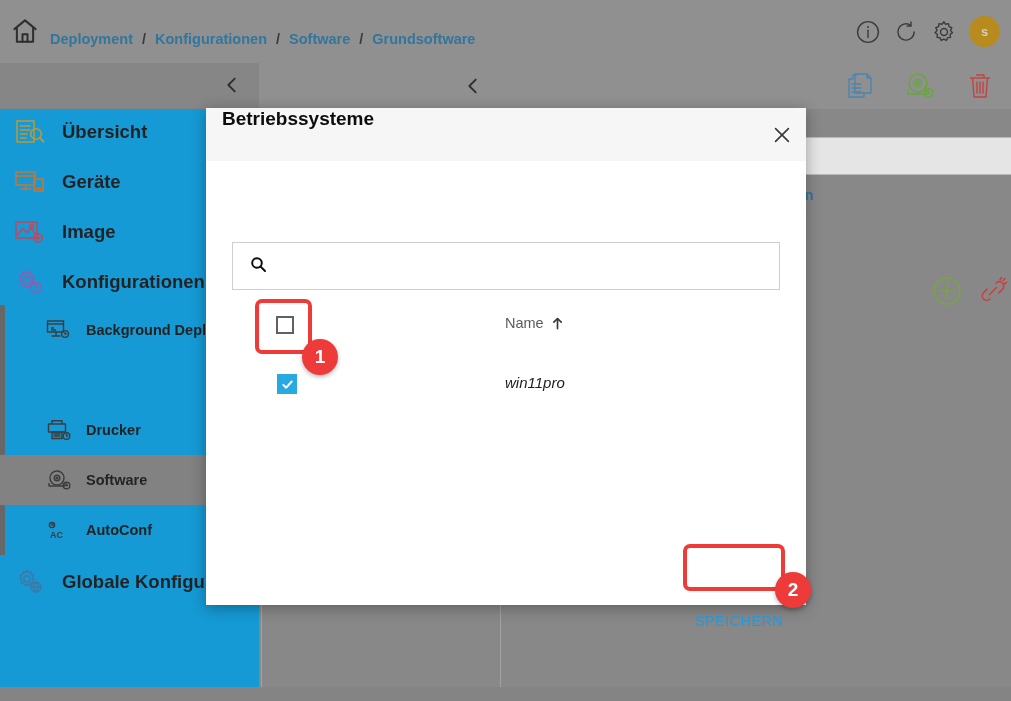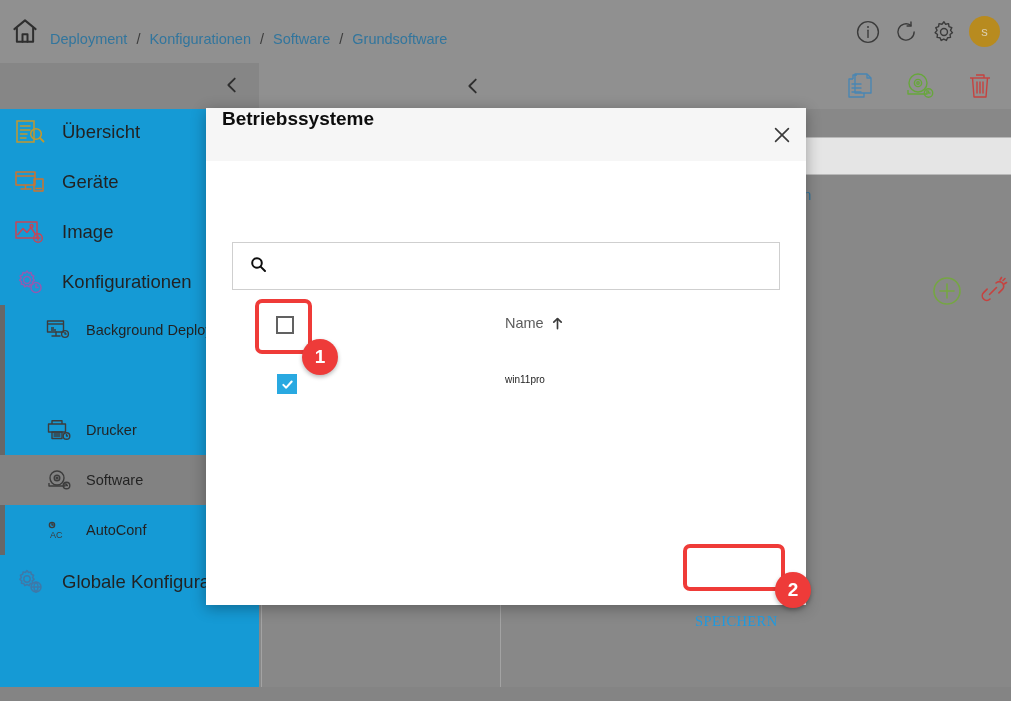--- a/index.html
+++ b/index.html
@@ -6,21 +6,21 @@
   * { box-sizing: border-box; margin: 0; padding: 0; }
   html, body {
     width: 1011px; height: 701px;
     overflow: hidden;
     font-family: "Liberation Sans", sans-serif;
     background: #919191;
   }
   #root { position: relative; width: 1011px; height: 701px; }
 
   
-  .app-layer { position: absolute; inset: 0; }
+  .app-layer { position: absolute; inset: 0; font-weight: bold; }
 
   
   .topbar {
     position: absolute; left: 0; top: 0; width: 1011px; height: 63px;
     background: #9a9a9a;
   }
   .home-icon {
     position: absolute; left: 10px; top: 16px;
     width: 30px; height: 30px;
   }
@@ -167,28 +167,28 @@
     position: absolute; left: 0; top: 204px; width: 600px; height: 40px;
   }
   .cb-checked {
     position: absolute; left: 71px; top: 9px;
     width: 20px; height: 20px; background: #29a9e1;
     display: flex; align-items: center; justify-content: center;
   }
   .cb-checked svg { width: 13px; height: 13px; color: #ffffff; display:block; }
   .cell-name {
     position: absolute; left: 299px; top: 9px;
-    font-size: 10px; color: #1d1d1d;
+    font-size: 15px; color: #1d1d1d; font-style: italic;
   }
 
   .save-btn {
     position: absolute; left: 481px; top: 445px;
     height: 30px; padding: 0 8px;
     background: transparent; border: none; cursor: pointer;
-    font-family: Liberation Serif, serif;
+    font-family: Liberation Sans, sans-serif;
     font-size: 14.5px; letter-spacing: 0.4px;
     color: #1e9ae0; white-space: nowrap;
   }
 
   
   .anno-box {
     position: absolute; border: 4px solid #ef3b38; border-radius: 7px;
     pointer-events: none;
   }
   .anno-badge {

